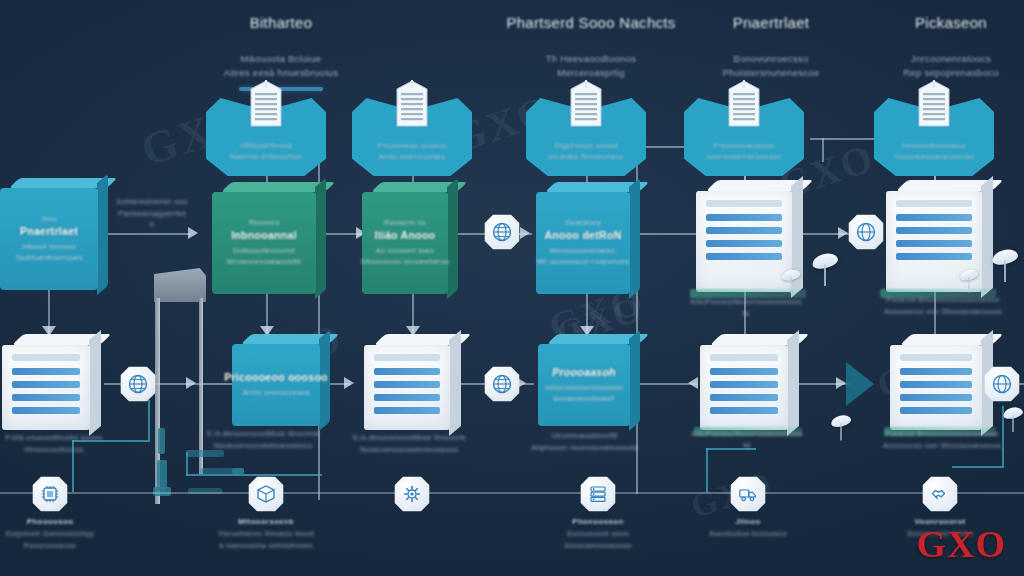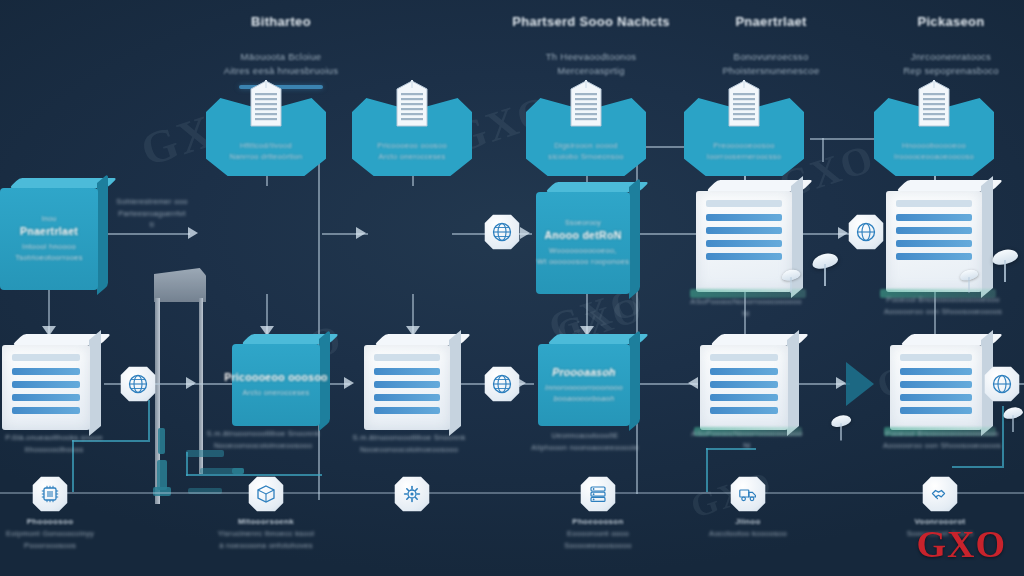--- a/index.html
+++ b/index.html
@@ -47,21 +47,21 @@
     font-weight:700;
     font-size:38px;
     letter-spacing:1px;
     color:#c8232c;
     text-shadow:0 1px 3px rgba(0,0,0,.5);
   }
 
   
   .colhead { position:absolute; text-align:center; }
   .colhead .h-title {
-    font-size:13px; font-weight:700; color:#e7f0f8;
+    font-size:15px; font-weight:400; color:#e7f0f8;
     margin-bottom:21px;
   }
   .colhead .h-sub { font-size:9.5px; color:#b9cddf; line-height:1.45; }
   .colhead .h-bar {
     width:84px; height:4px; border-radius:2px;
     background:#3b83b0; margin:7px auto 0;
     box-shadow:0 0 5px rgba(59,131,176,.5);
   }
 
   
@@ -463,21 +463,41 @@
     <div class="top"></div>
     <div class="side"></div>
     <div class="face">
       <div class="b-kicker txt soft">Inou</div>
       <div class="b-title txt">Pnaertrlaet</div>
       <div class="b-sub txt soft">Intoool hnoooo</div>
       <div class="b-sub txt soft">Tsotrioeotoorrooes</div>
     </div>
   </div>
 
-
+  <div class="box3d c-green" style="left:212px; top:182px; width:104px; height:112px;">
+    <div class="top"></div>
+    <div class="side"></div>
+    <div class="face">
+      <div class="b-kicker txt soft">Rtoooorn</div>
+      <div class="b-title txt">Inbnooannal</div>
+      <div class="b-sub txt soft">Dofooooteooonnt</div>
+      <div class="b-sub txt soft">Wooeoorrooeaocsttk</div>
+    </div>
+  </div>
+
+  <div class="box3d c-green" style="left:362px; top:182px; width:86px; height:112px;">
+    <div class="top"></div>
+    <div class="side"></div>
+    <div class="face">
+      <div class="b-kicker txt soft">Rsooorrn nn</div>
+      <div class="b-title txt">Itiäo Anooo</div>
+      <div class="b-sub txt soft">Ao Ioooorrt toeo</div>
+      <div class="b-sub txt soft">Sfiooooooo orooeeberoo</div>
+    </div>
+  </div>
 
   <div class="box3d c-cyan" style="left:536px; top:182px; width:94px; height:112px;">
     <div class="top"></div>
     <div class="side"></div>
     <div class="face">
       <div class="b-kicker txt soft">Ssoeorooy</div>
       <div class="b-title txt">Anooo detRoN</div>
       <div class="b-sub txt soft">Wooooooooooeoo,</div>
       <div class="b-sub txt soft">Wt oooooosoo rooponoes</div>
     </div>

